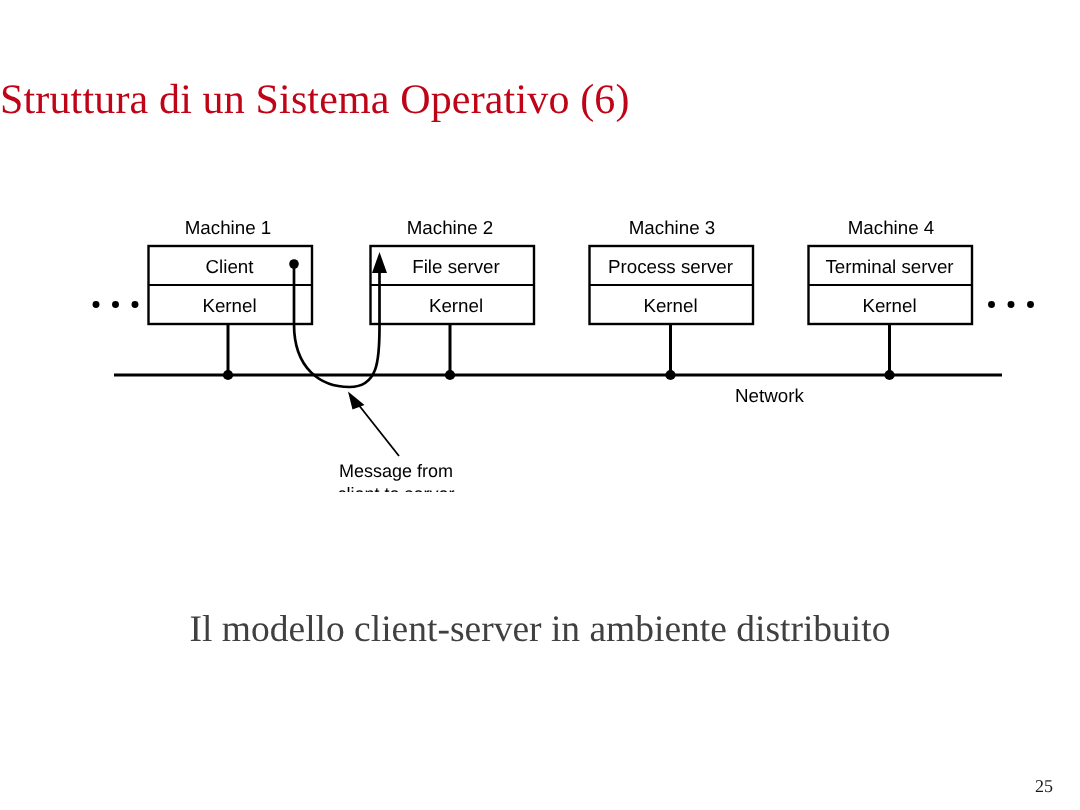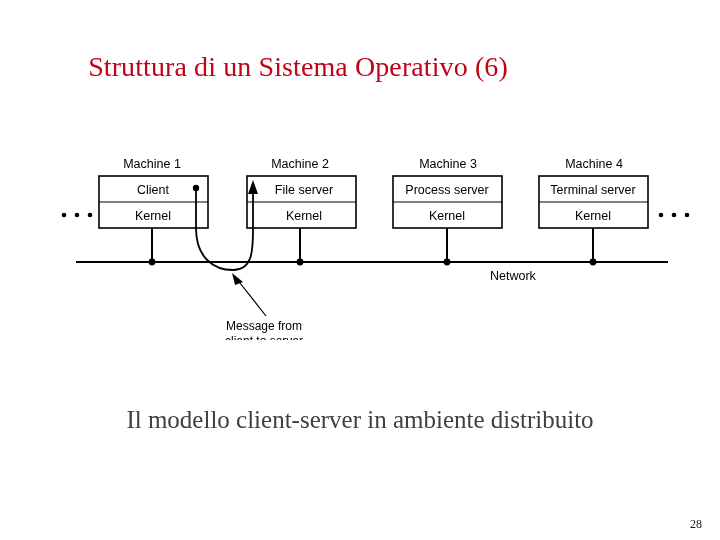--- a/index.html
+++ b/index.html
@@ -17,32 +17,31 @@
   .slide {
     position: absolute;
     inset: 0;
     background: #ffffff;
   }
   .slide-title {
     position: absolute;
     left: 0;
     top: 32px;
     width: 596px;
-    text-align: center;
     font-family: "Liberation Serif", serif;
     font-size: 28px;
     font-weight: normal;
     color: #c00418;
     letter-spacing: 0.1px;
     white-space: nowrap;
   }
   .diagram-wrap {
     position: absolute;
     left: 0;
-    top: 130px;
+    top: 118px;
     width: 608px;
     height: 210px;
   }
   .diagram-svg {
     display: block;
   }
   .slide-caption {
     position: absolute;
     left: 0;
     top: 406px;
@@ -177,15 +176,15 @@
         <path d="M 232 143 L 243 152 L 235 155 Z" fill="#000000"></path>
         <text class="dgm note-label" x="264" y="200" text-anchor="middle">Message from</text>
         <text class="dgm note-label" x="264" y="215" text-anchor="middle">client to server</text>
       </g>
 
     </svg>
   </div>
 
   <div class="slide-caption">Il modello client-server in ambiente distribuito</div>
 
-  <div class="page-number">28</div>
+  <div class="page-number">25</div>
 
 </div>
 
 </body></html>

